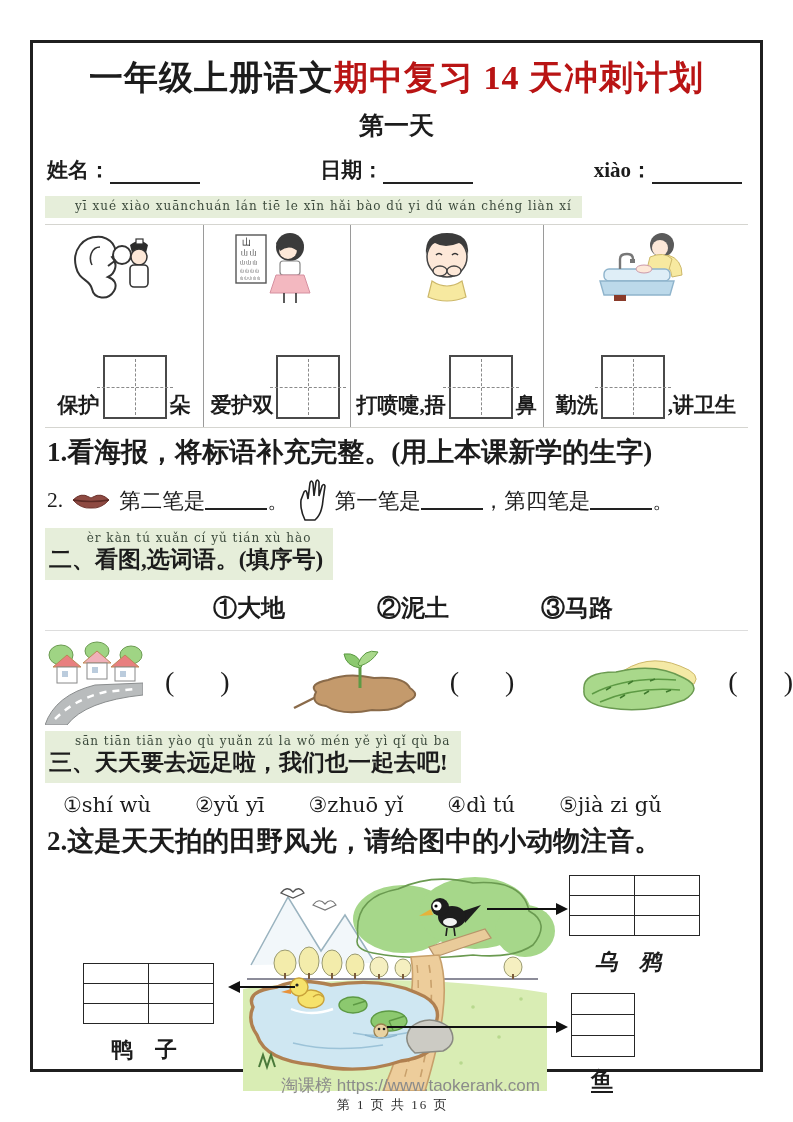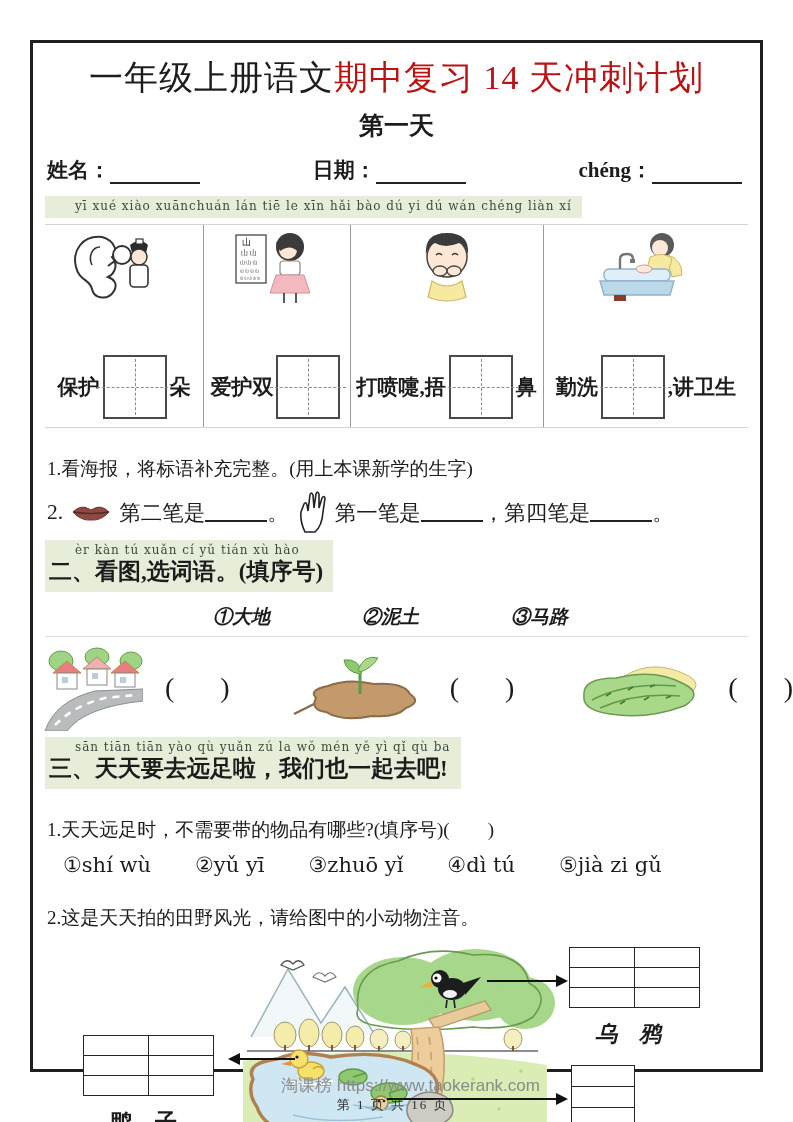--- a/index.html
+++ b/index.html
@@ -7,50 +7,50 @@
     width:793px; height:1122px; background:#ffffff; position:relative;
     font-family:"Liberation Serif","DejaVu Serif",serif; color:#1c1c1c;
     overflow:hidden;
   }
   .sheet {
     position:absolute; left:30px; top:40px; width:733px; height:1032px;
     border:3px solid #1f1f1f; box-sizing:border-box; padding:8px 12px 0 12px;
     background:#fff;
   }
   
-  .title { text-align:center; font-size:34px; font-weight:normal; letter-spacing:1px; margin-top:4px; white-space:nowrap; }
+  .title { text-align:center; font-size:34px; font-weight:bold; letter-spacing:1px; margin-top:4px; white-space:nowrap; }
   .title .red { color:#b91414; }
   .day { text-align:center; font-size:25px; font-weight:bold; margin-top:8px; }
   .fields { display:flex; justify-content:space-between; align-items:flex-end;
             font-size:21px; font-weight:bold; margin:14px 6px 6px 2px; }
   .fields .fld { display:flex; align-items:flex-end; }
   .blank { display:inline-block; border-bottom:2px solid #222; height:22px; }
   .blank.w90 { width:90px; } .blank.w64 { width:62px; }
   
   .sec-head { background:#e6eeda; display:inline-block; padding:3px 10px 5px 4px; margin-top:6px; }
   .pinyin { display:block; font-family:"DejaVu Serif",serif; font-size:12px; color:#3c4a3c;
-            letter-spacing:1px; margin-left:26px; line-height:14px; }
+            letter-spacing:1px; margin-left:26px; line-height:14px;text-align:center; }
   .sec-title { font-size:23px; font-weight:600; line-height:30px; white-space:nowrap; }
   
   .panels { display:flex; margin-top:6px; border-top:1px solid #d5d5d0; border-bottom:1px solid #d5d5d0; }
   .panel { box-sizing:border-box; border-right:1px solid #9a9a9a; padding:4px 2px 8px 2px;
            display:flex; flex-direction:column; align-items:center; justify-content:space-between; }
   .panel:last-child { border-right:none; }
   .panel.p1 { width:165px; } .panel.p2 { width:152px; } .panel.p3 { width:200px; } .panel.p4 { width:212px;gap:48px; }
-  .cap { display:flex; align-items:center; font-size:21px; font-weight:600; margin-top:4px; white-space:nowrap; }
+  .cap { display:flex; align-items:flex-end; font-size:21px; font-weight:600; margin-top:4px; white-space:nowrap; }
   .tian { width:60px; height:60px; border:2px solid #4a4a4a; position:relative; margin:0 3px; background:#fff; }
   .tian::before { content:""; position:absolute; left:50%; top:2px; bottom:2px; border-left:1.5px dashed #8a8a8a; }
   .tian::after  { content:""; position:absolute; top:50%; left:-8px; right:-8px; border-top:1.5px dashed #8a8a8a; }
   
-  .qline { font-size:19px; font-weight:400; margin:28px 2px 0 2px; white-space:nowrap; }
+  .qline { font-size:27px; font-weight:700; margin:6px 2px 0 2px; white-space:nowrap; }
   .q2row { display:flex; align-items:center; font-size:21.5px; margin:8px 2px 0 2px; white-space:nowrap; }
   .q2row .blank { height:18px; }
   .icn { margin:0 8px; flex:none; }
   
-  .opts2 { display:flex; gap:92px; font-size:19px; font-weight:600; margin:12px 0 2px 168px;font-style:italic; }
+  .opts2 { display:flex; gap:92px; font-size:24px; font-weight:600; margin:12px 0 2px 168px; }
   .imgrow { display:flex; align-items:center; margin-top:6px; border-top:1px solid #ddd; padding-top:8px; }
   .imggrp { display:flex; align-items:center; }
   .paren { font-size:28px; font-weight:500; }
   .paren.open { margin-left:22px; } .paren.close { margin-left:46px; }
   
   .opts3 { display:flex; gap:44px; font-family:"DejaVu Serif",serif; font-size:21px; margin:10px 0 0 18px; white-space:nowrap; }
   
   .scenewrap { position:relative; height:228px; margin-top:8px; }
   .scene { position:absolute; left:188px; top:0; }
   .overlay { position:absolute; left:0; top:0; }
@@ -80,21 +80,21 @@
   <div class="fields">
     <span class="fld">
       <span>姓名：</span>
       <span class="blank w90"></span>
     </span>
     <span class="fld">
       <span>日期：</span>
       <span class="blank w90"></span>
     </span>
     <span class="fld">
-      <span>chéng：</span>
+      <span>xiào：</span>
       <span class="blank w90"></span>
     </span>
   </div>
 
   
   <div class="sec-head">
     <span class="pinyin">yī  xué xiào xuānchuán lán  tiē  le  xīn hǎi bào    dú yi dú    wán chéng liàn xí</span>
   </div>
 
   <div class="panels">
@@ -250,21 +250,20 @@
       <span class="paren close">)</span>
     </div>
   </div>
 
   
   <div class="sec-head">
     <span class="pinyin">sān   tiān tiān yào  qù  yuǎn  zú  la      wǒ mén yě  yì  qǐ  qù  ba</span>
     <span class="sec-title">三、天天要去远足啦，我们也一起去吧!</span>
   </div>
 
-  <div class="qline">1.天天远足时，不需要带的物品有哪些?(填序号)(　　)</div>
 
   <div class="opts3">
     <span>①shí wù</span>
     <span>②yǔ yī</span>
     <span>③zhuō yǐ</span>
     <span>④dì tú</span>
     <span>⑤jià zi gǔ</span>
   </div>
 
   <div class="qline">2.这是天天拍的田野风光，请给图中的小动物注音。</div>

